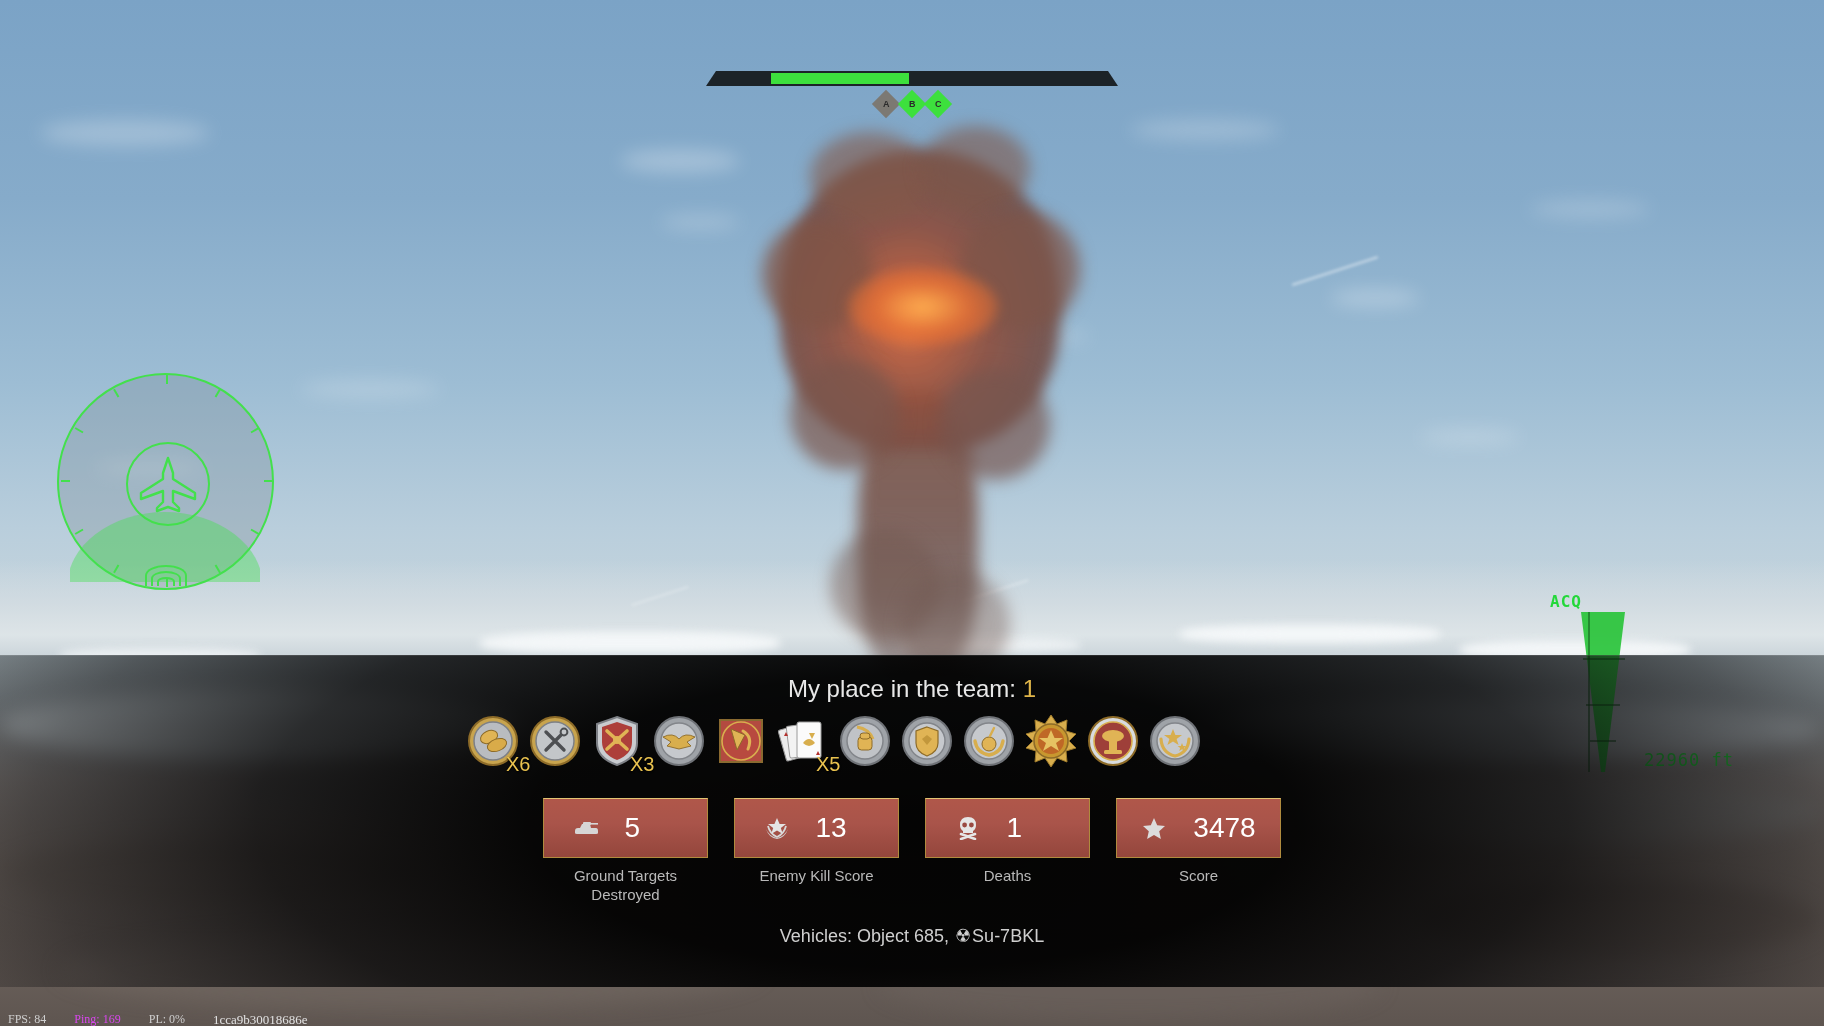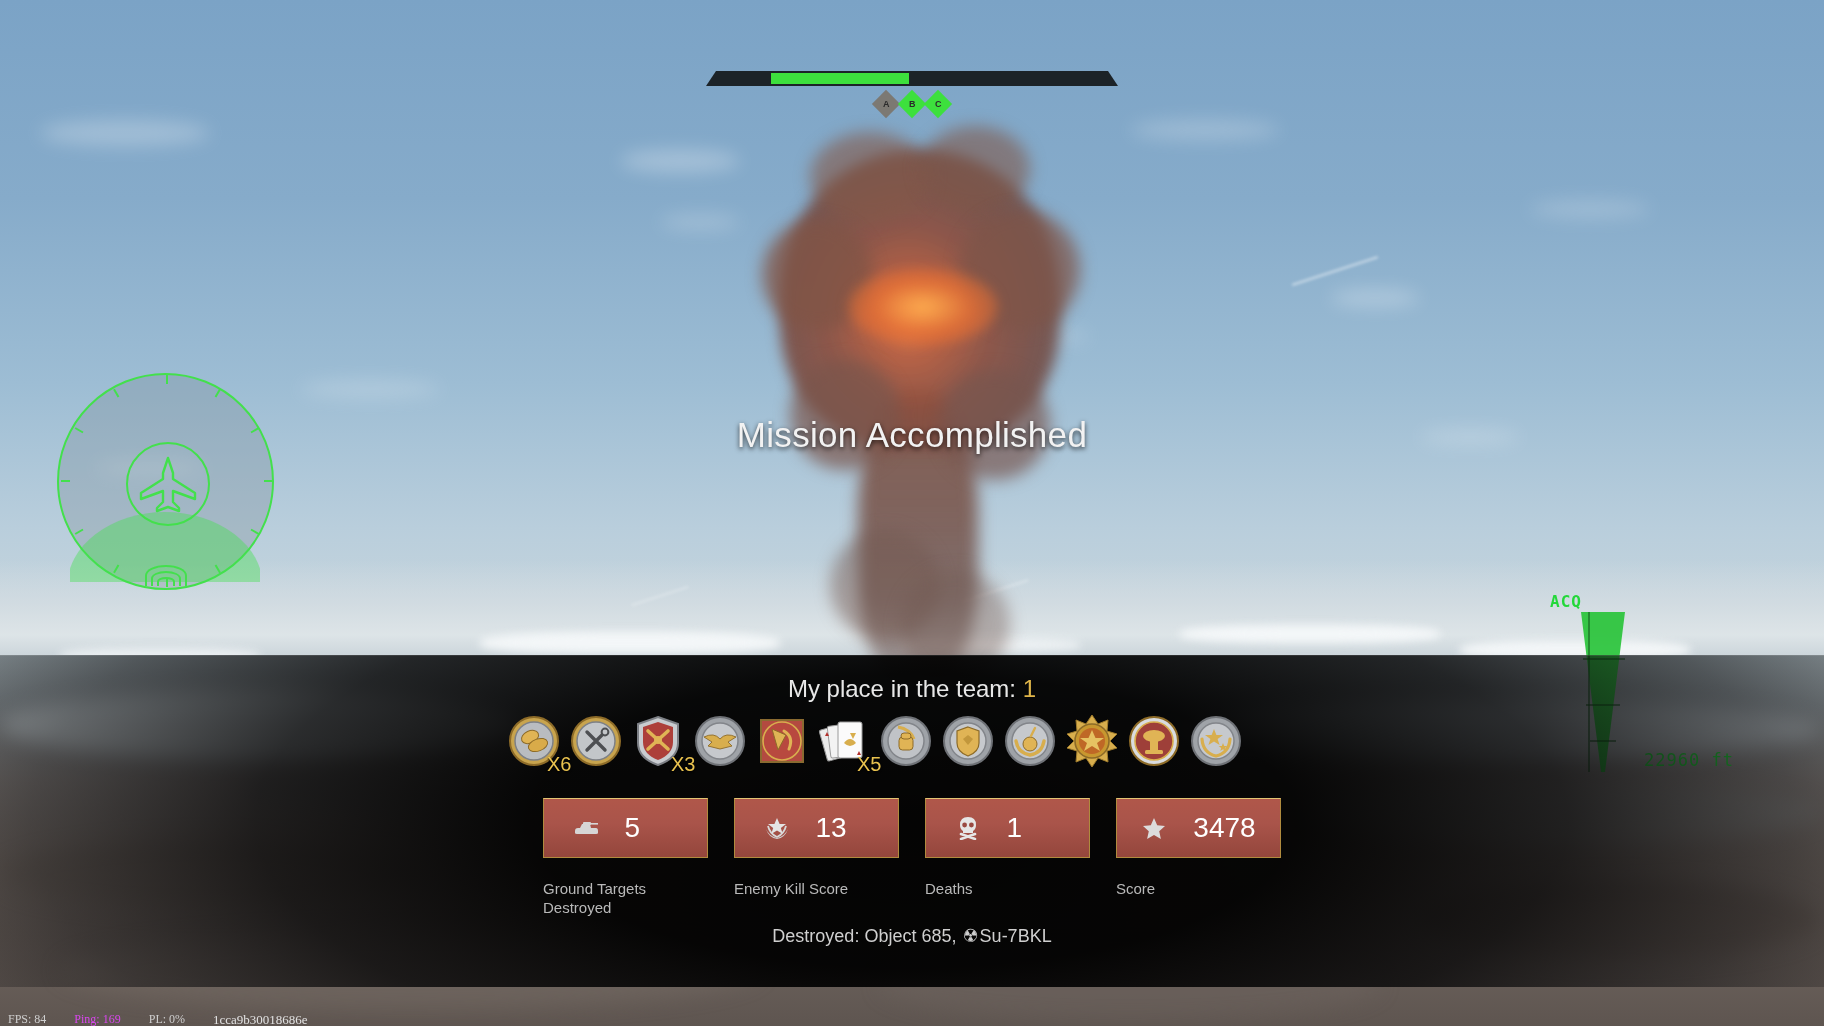--- a/index.html
+++ b/index.html
@@ -108,33 +108,33 @@
     font-size:35px;letter-spacing:.3px;text-shadow:0 2px 5px rgba(0,0,0,.75);font-family:"Liberation Sans",sans-serif;}
 
   
   .panel{position:absolute;left:0;top:655px;width:1824px;height:332px;
     background:radial-gradient(ellipse 62% 130% at 50% 50%,rgba(0,0,0,.97) 0%,rgba(0,0,0,.95) 34%,rgba(6,6,7,.80) 58%,rgba(10,10,12,.50) 78%,rgba(14,14,16,.20) 92%,rgba(16,16,18,0) 100%);}
   .panel-top-line{position:absolute;left:0;top:0;width:1824px;height:1px;background:rgba(255,255,255,.10);}
 
   .place{position:absolute;left:0;top:20px;width:1824px;text-align:center;color:#e8e8e8;font-size:24px;}
   .place b{color:#e0b64a;font-weight:400;}
 
-  .medals{position:absolute;left:0;top:715px;width:1667px;display:flex;justify-content:center;align-items:center;gap:10px;padding-left:41px;}
+  .medals{position:absolute;left:0;top:715px;width:1667px;display:flex;justify-content:center;align-items:center;gap:10px;}
   .medal{position:relative;width:52px;height:52px;display:flex;align-items:center;justify-content:center;}
   .medal .mult{position:absolute;right:-12px;bottom:-9px;color:#e9c24f;font-size:20px;
     text-shadow:0 1px 2px #000;font-family:"Liberation Sans",sans-serif;}
 
   .stats{position:absolute;left:0;top:798px;width:1824px;display:flex;justify-content:center;gap:26px;}
   .stat{width:165px;}
   .statbox{height:58px;border:1px solid #b08b3e;border-top-color:#e2c473;
     background:linear-gradient(to bottom,#b0574a 0%,#a9544a 42%,#94463c 100%);
     display:flex;align-items:center;justify-content:center;gap:26px;}
   .statbox .sicon{width:26px;height:22px;display:flex;align-items:center;justify-content:center;color:#d9d9d9;}
   .statbox .sval{color:#fff;font-size:28px;min-width:54px;text-align:left;}
-  .stat .slabel{margin-top:21px;color:#b9b9b9;font-size:15px;line-height:19px;}
+  .stat .slabel{margin-top:8px;text-align:center;color:#b9b9b9;font-size:15px;line-height:19px;}
 
   .vehicles{position:absolute;left:0;top:925px;width:1824px;text-align:center;color:#cfcfcf;font-size:18px;}
   .vehicles .rad{display:inline-block;margin:0 1px;}
 
   
   .debug{position:absolute;left:8px;top:1012px;display:flex;gap:0;font-family:Liberation Serif, serif;font-size:12px;}
   .debug .d{color:#cfcfcf;}
   .debug .ping{color:#d946ef;}
   .debug .sp{display:inline-block;width:28px;}
   .debug .sid{color:#e2e2e2;margin-left:28px;font-size:13px;}
@@ -241,21 +241,20 @@
   <div class="acq-label">ACQ</div>
   <div class="acq-cone">
     <div class="cone"></div>
     <div class="gl" style="left:13px;top:0;width:1.8px;height:160px;"></div>
     <div class="gl" style="left:8px;top:46px;width:42px;height:1.8px;"></div>
     <div class="gl" style="left:11px;top:92px;width:34px;height:1.8px;"></div>
     <div class="gl" style="left:15px;top:128px;width:26px;height:1.8px;"></div>
   </div>
   <div class="alt-text">22960 ft</div>
 
-  <div class="mission">Mission Accomplished</div>
 
   <div class="panel">
     <div class="panel-top-line"></div>
     <div class="place">
       <span>My place in the team:</span>
       <b>1</b>
     </div>
   </div>
 
   <div class="medals">
@@ -438,21 +437,21 @@
           <svg width="24" height="23" viewBox="0 0 24 23">
             <path d="M12 1 L15.2 8.2 L23 9 L17.2 14.2 L18.9 22 L12 18 L5.1 22 L6.8 14.2 L1 9 L8.8 8.2 Z" fill="#dcdcdc"></path>
           </svg>
         </span>
         <span class="sval">3478</span>
       </div>
       <div class="slabel">Score</div>
     </div>
   </div>
 
-  <div class="vehicles"><span>Destroyed: </span><span>Object 685,</span>
+  <div class="vehicles"><span>Vehicles: </span><span>Object 685,</span>
     <span class="rad">☢</span><span>Su-7BKL</span>
   </div>
 
   <div class="debug">
     <span class="d">FPS: 84</span>
     <span class="sp"></span>
     <span class="ping">Ping: 169</span>
     <span class="sp"></span>
     <span class="d">PL: 0%</span>
     <span class="sid">1cca9b30018686e</span>

